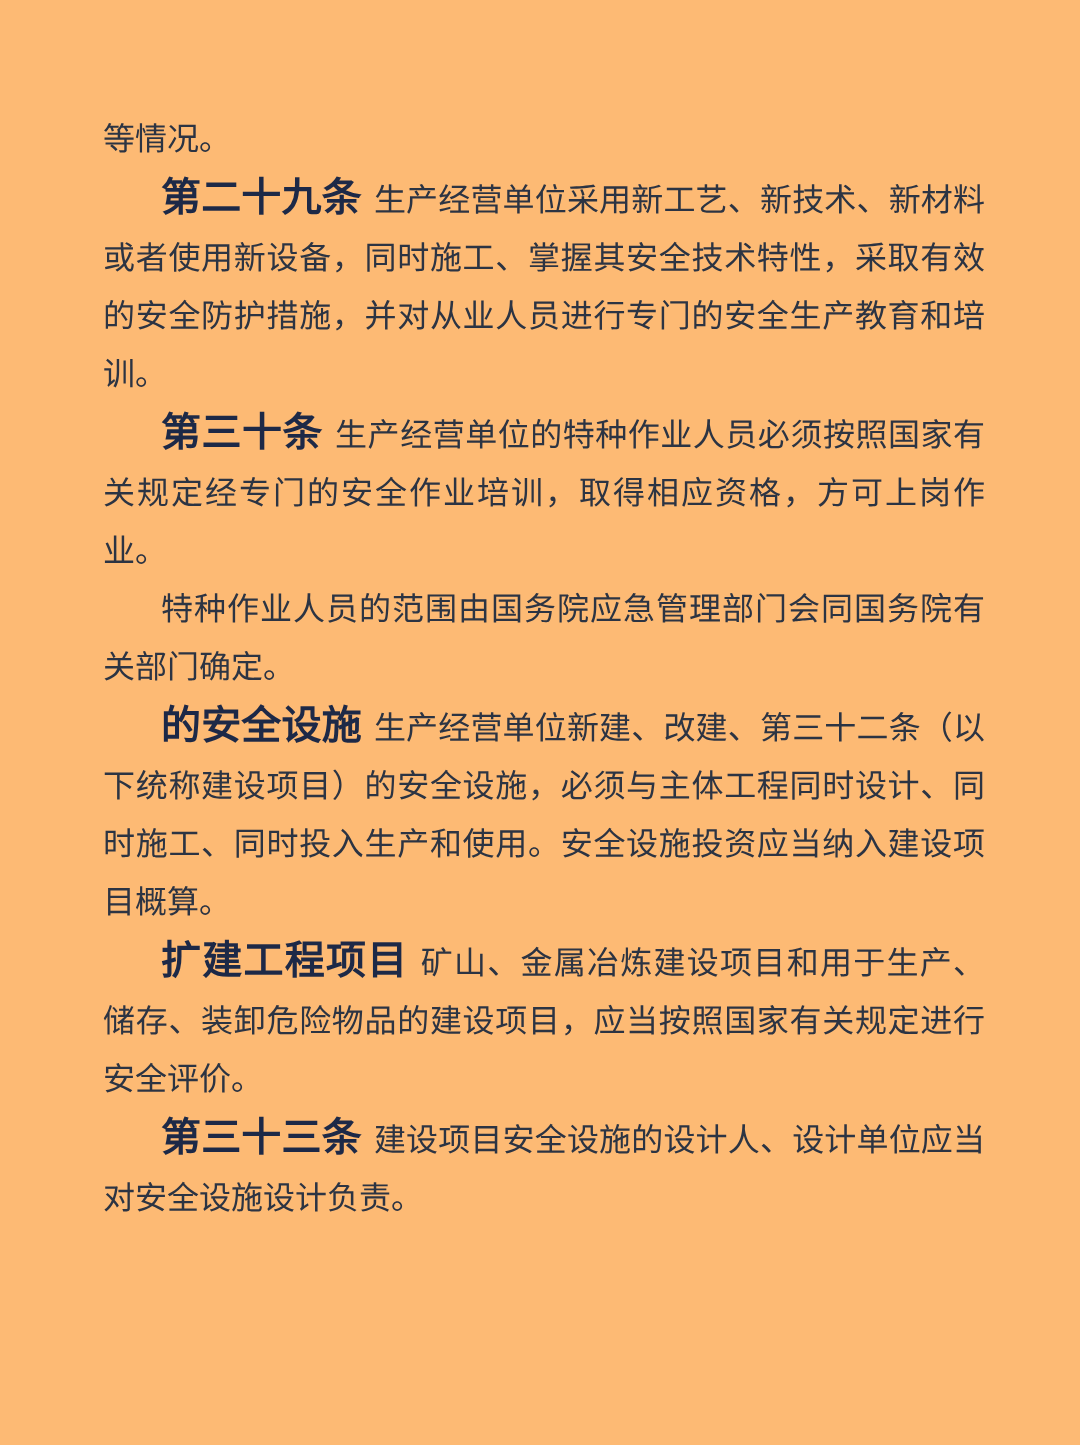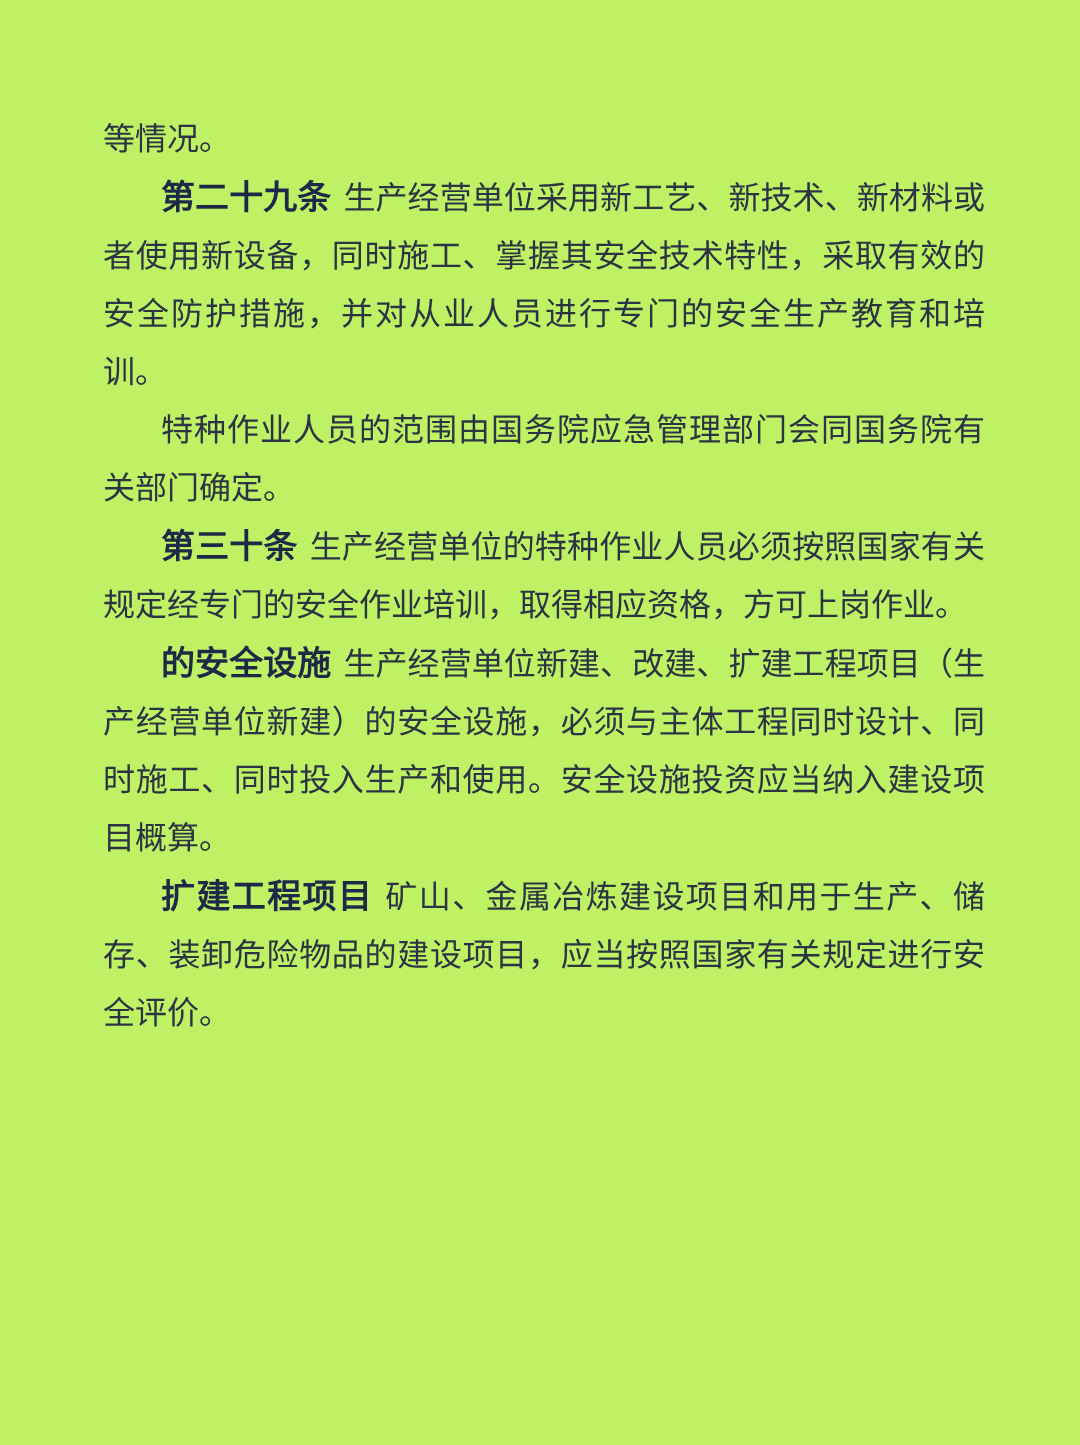--- a/index.html
+++ b/index.html
@@ -11,51 +11,52 @@
     height: 1445px;
     background: #ffffff;
     overflow: hidden;
     font-family: "Liberation Serif", "DejaVu Serif", serif;
   }
   .page {
     box-sizing: border-box;
     width: 1080px;
     height: 1445px;
     padding: 110px 95px 0 103px;
-    background: #bef264;
+    background: #fdba74;
   }
   .para {
     margin: 0;
     padding: 0;
     font-size: 32px;
     line-height: 58px;
     color: #2c3443;
     text-align: justify;
     word-break: break-all;
     overflow-wrap: anywhere;
   }
   .para.indented {
     text-indent: 58px;
   }
   .para.continuation {
     text-indent: 0;
   }
   .art-num {
     font-family: "Liberation Sans", "DejaVu Sans", sans-serif;
     font-weight: bold;
-    font-size: 34px;
+    font-size: 40px;
     color: #1d2947;
     margin-right: 12px;
   }
 </style>
 </head>
 <body>
 
 <main class="page">
   <div id="paragraphs">
       <p class="para continuation"><span>等情况。</span></p>
       <p class="para indented"><b class="art-num">第二十九条</b><span>生产经营单位采用新工艺、新技术、新材料或者使用新设备，同时施工、掌握其安全技术特性，采取有效的安全防护措施，并对从业人员进行专门的安全生产教育和培训。</span></p>
+      <p class="para indented"><b class="art-num">第三十条</b><span>生产经营单位的特种作业人员必须按照国家有关规定经专门的安全作业培训，取得相应资格，方可上岗作业。</span></p>
       <p class="para indented"><span>特种作业人员的范围由国务院应急管理部门会同国务院有关部门确定。</span></p>
-      <p class="para indented"><b class="art-num">第三十条</b><span>生产经营单位的特种作业人员必须按照国家有关规定经专门的安全作业培训，取得相应资格，方可上岗作业。</span></p>
-      <p class="para indented"><b class="art-num">的安全设施</b><span>生产经营单位新建、改建、扩建工程项目（生产经营单位新建）的安全设施，必须与主体工程同时设计、同时施工、同时投入生产和使用。安全设施投资应当纳入建设项目概算。</span></p>
+      <p class="para indented"><b class="art-num">的安全设施</b><span>生产经营单位新建、改建、第三十二条（以下统称建设项目）的安全设施，必须与主体工程同时设计、同时施工、同时投入生产和使用。安全设施投资应当纳入建设项目概算。</span></p>
       <p class="para indented"><b class="art-num">扩建工程项目</b><span>矿山、金属冶炼建设项目和用于生产、储存、装卸危险物品的建设项目，应当按照国家有关规定进行安全评价。</span></p>
+      <p class="para indented"><b class="art-num">第三十三条</b><span>建设项目安全设施的设计人、设计单位应当对安全设施设计负责。</span></p>
     </div>
 </main>
 
 </body></html>

